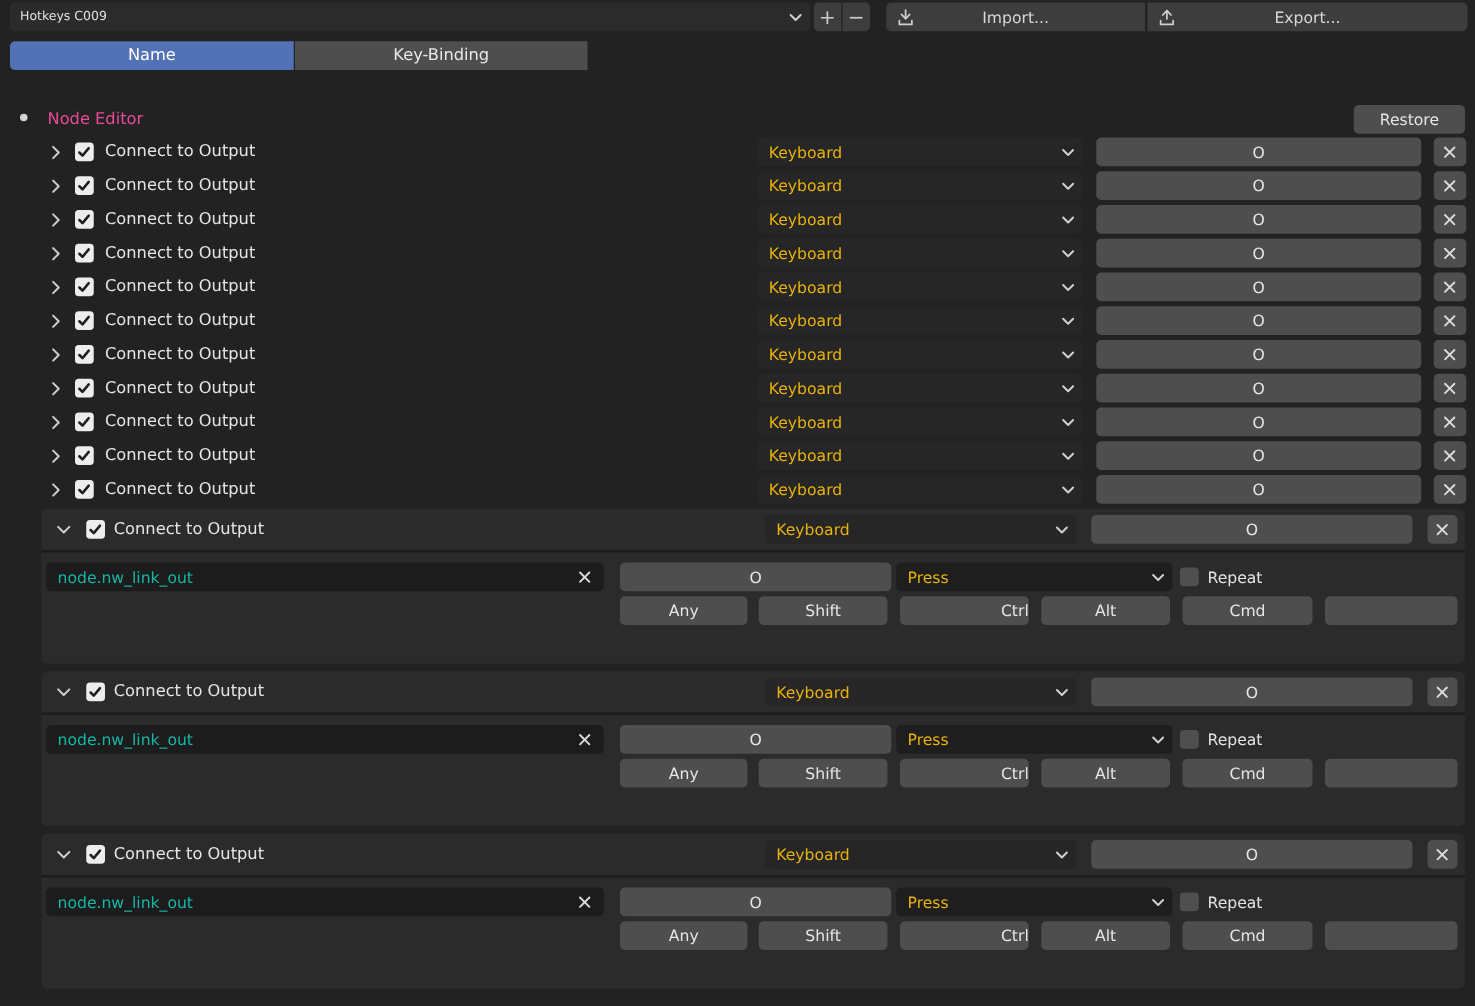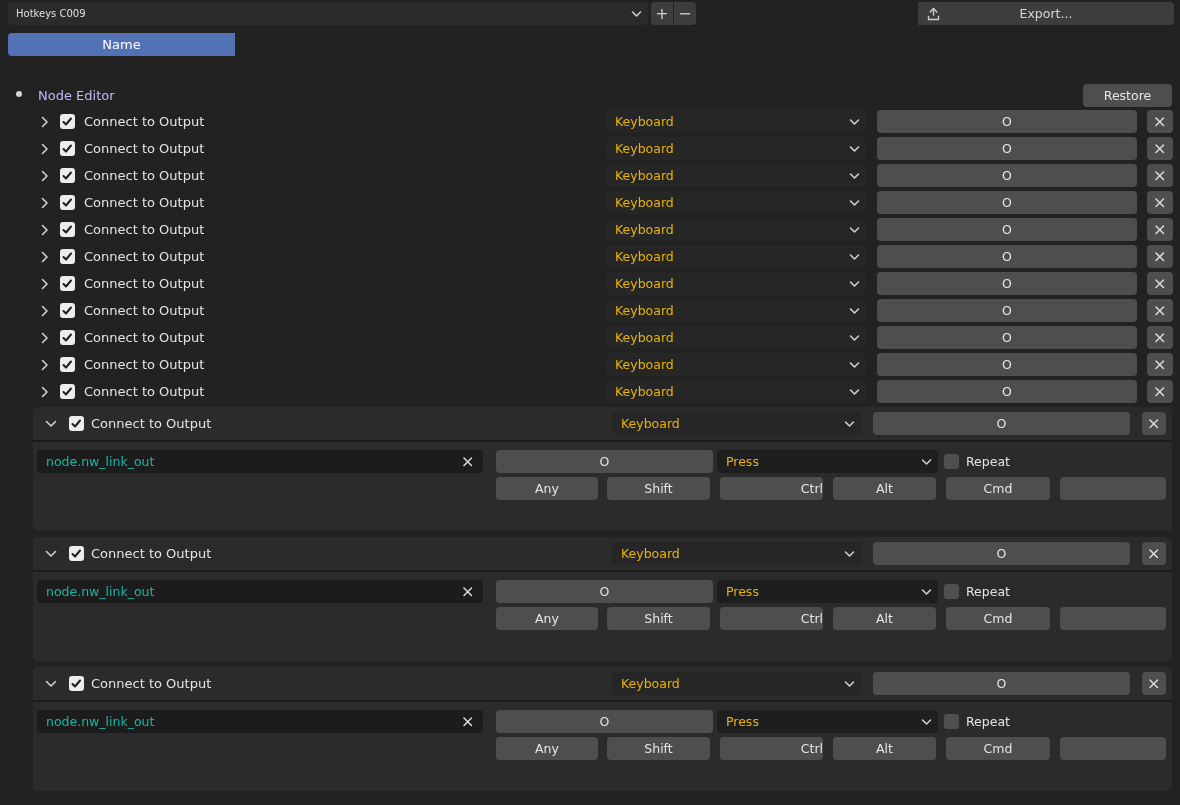--- a/index.html
+++ b/index.html
@@ -60,21 +60,21 @@
   .io-icon{position:absolute;left:8px;top:4px;}
   
   .fname{left:8px;top:33px;width:227px;border-radius:4px 0 0 4px;font-size:13px;}
   .fkey{left:236px;top:33px;width:234px;border-radius:0;font-size:13px;color:#e8e8e8;}
   .search{left:472px;top:33px;width:702px;background:#161616;border-radius:0 4px 4px 0;color:#dedede;}
   .search-ic{position:absolute;left:10px;top:5px;}
   .search-txt{position:absolute;left:33px;top:0;line-height:23px;font-size:13px;}
   .search-x{position:absolute;right:12px;top:6px;}
   
   .bullet{position:absolute;left:16px;top:91px;width:6px;height:6px;border-radius:50%;background:#d5d5d5;}
-  .sec-title{position:absolute;left:38px;top:84px;line-height:23px;font-size:13px;color:#c4b5fd;}
+  .sec-title{position:absolute;left:38px;top:84px;line-height:23px;font-size:13px;color:#ec4899;}
   .restore{left:1083px;top:84px;width:89px;}
 </style>
 </head>
 <body>
 
 <svg width="0" height="0" style="position:absolute">
   <defs>
     <g id="i-chev-dn">
         <polyline points="1.5,3 5.5,7 9.5,3" fill="none" stroke="#cfcfcf" stroke-width="1.6" stroke-linecap="round" stroke-linejoin="round"></polyline>
       </g>
@@ -111,28 +111,35 @@
 <div class="screen">
 
   <div class="w select preset">
     <span>Hotkeys C009</span>
     <svg class="chev" width="11" height="11">
         <use href="#i-chev-dn"></use>
       </svg>
   </div>
   <button class="w btn btn-mid plus">+</button>
   <button class="w btn btn-mid minus">−</button>
+  <button class="w btn btn-mid imp">
+    <svg class="io-icon" width="15" height="15">
+        <use href="#i-import"></use>
+      </svg>
+    <span>Import...</span>
+  </button>
   <button class="w btn btn-blue fname">Name</button>
 
   <button class="w btn btn-mid exp">
     <svg class="io-icon" width="15" height="15">
         <use href="#i-export"></use>
       </svg>
     <span>Export...</span>
   </button>
+  <button class="w btn fkey">Key-Binding</button>
 
   <span class="bullet"></span>
   <span class="sec-title">Node Editor</span>
   <button class="w btn restore">Restore</button>
 
   <div id="rows-mount">
   <div class="row" style="top: 110px;">
     <svg class="c-chev" width="12" height="12">
           <use href="#i-chev-rt"></use>
         </svg>

